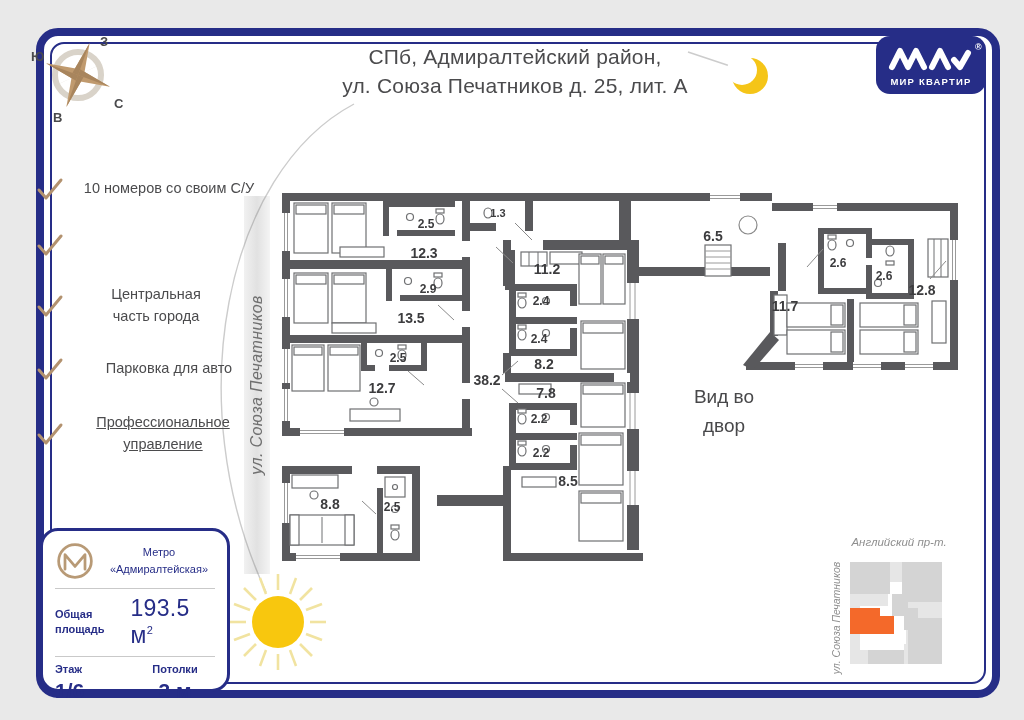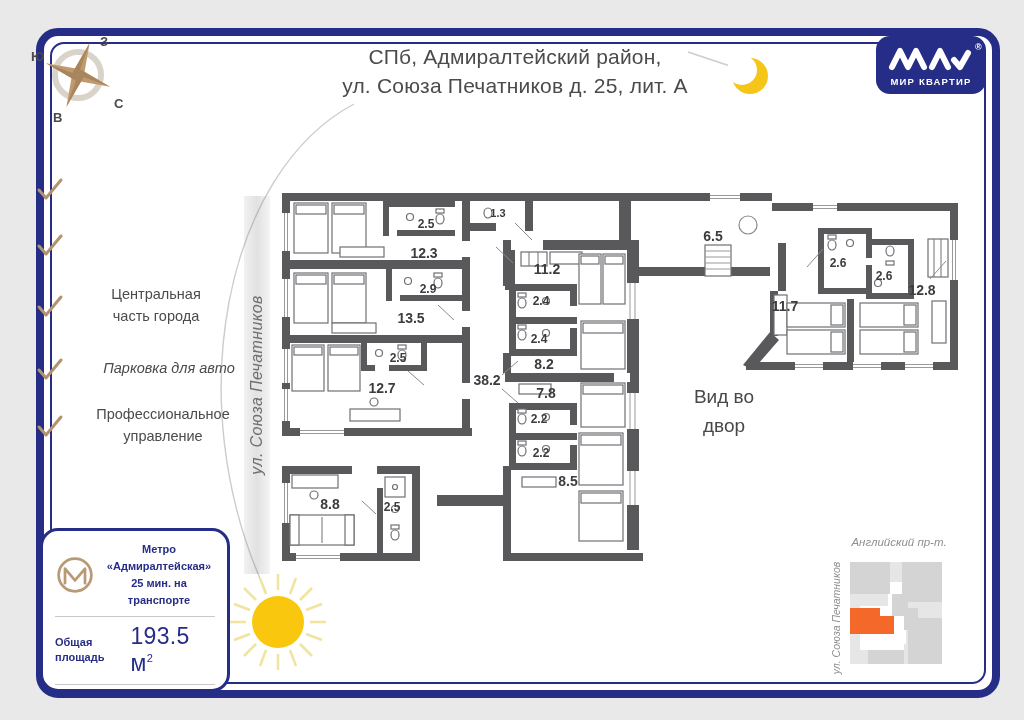--- a/index.html
+++ b/index.html
@@ -13,21 +13,21 @@
   .title{position:absolute;left:295px;top:42px;width:440px;text-align:center;color:var(--ink);font-size:21px;font-weight:500;line-height:1.4;letter-spacing:.2px;}
   .brand{position:absolute;left:876px;top:36px;width:110px;height:58px;background:var(--navy);border-radius:14px;}
   .brand svg{position:absolute;left:0;top:0;}
   .brand .brand-text{position:absolute;left:0;right:0;bottom:7px;text-align:center;color:#fff;font-size:9.5px;font-weight:bold;letter-spacing:1.2px;}
   .features{position:absolute;left:34px;top:176px;width:236px;}
   .feature{position:absolute;left:0;width:236px;display:flex;align-items:center;}
   .feature .txt{flex:1;text-align:center;color:var(--ink);font-size:14.5px;line-height:1.5;}
   .check{flex:0 0 34px;}
   .infocard{position:absolute;left:40px;top:528px;width:190px;height:164px;background:#fff;border:3px solid var(--navy);border-radius:18px;box-sizing:border-box;padding:10px 12px 8px 12px;color:var(--navy);}
   .infocard .row1{display:flex;align-items:center;gap:8px;}
-  .infocard .metro-txt{font-size:11px;font-weight:bold;line-height:1.55;text-align:center;flex:1;}
+  .infocard .metro-txt{font-size:11px;font-weight:normal;line-height:1.55;text-align:center;flex:1;}
   .infocard hr{border:none;border-top:1px solid #c9c9c9;margin:7px 0 6px 0;}
   .infocard .area-row{display:flex;align-items:center;gap:20px;}
   .infocard .area-label{font-size:11px;font-weight:bold;width:58px;line-height:1.35;}
   .infocard .area-value{font-size:23px;font-weight:normal;letter-spacing:.3px;}
   .infocard sup{font-size:11px;}
   .infocard .grid2{display:flex;}
   .infocard .cell{flex:1;}
   .infocard .cell .lbl{font-size:11px;font-weight:bold;margin-bottom:4px;}
   .infocard .cell .val{font-size:21px;font-weight:bold;}
   .street-band{position:absolute;left:244px;top:196px;width:26px;height:378px;background:linear-gradient(to right,rgba(120,120,120,.10),rgba(120,120,120,.22),rgba(120,120,120,.08));display:flex;align-items:center;justify-content:center;}
@@ -122,63 +122,73 @@
     <text x="99" y="14" fill="#ffffff" font-size="9" font-weight="bold" font-family="Liberation Sans, sans-serif">®</text>
   </svg>
   <div class="brand-text">МИР КВАРТИР</div>
 </div>
 
 <div class="features">
   <div class="feature" style="top:0px;">
     <svg class="check" width="30" height="26">
         <polyline points="5,14 12,22 27,4" fill="none" stroke="#b3926f" stroke-width="3" stroke-linecap="round" stroke-linejoin="round"></polyline>
       </svg>
+    <div class="txt">10 номеров со своим С/У</div>
   </div>
   <div class="feature" style="top:56px;">
     <svg class="check" width="30" height="26">
         <polyline points="5,14 12,22 27,4" fill="none" stroke="#b3926f" stroke-width="3" stroke-linecap="round" stroke-linejoin="round"></polyline>
       </svg>
   </div>
   <div class="feature" style="top:108px;width:210px;">
     <svg class="check" width="30" height="26">
         <polyline points="5,14 12,22 27,4" fill="none" stroke="#b3926f" stroke-width="3" stroke-linecap="round" stroke-linejoin="round"></polyline>
       </svg>
     <div class="txt" style="max-width:130px;margin:0 auto;">Центральная часть города</div>
   </div>
-  <div class="feature" style="top:180px;font-style:italic;">
+  <div class="feature" style="top:180px;">
     <svg class="check" width="30" height="26">
         <polyline points="5,14 12,22 27,4" fill="none" stroke="#b3926f" stroke-width="3" stroke-linecap="round" stroke-linejoin="round"></polyline>
       </svg>
     <div class="txt">Парковка для авто</div>
   </div>
   <div class="feature" style="top:228px;width:224px;">
     <svg class="check" width="30" height="26">
         <polyline points="5,14 12,22 27,4" fill="none" stroke="#b3926f" stroke-width="3" stroke-linecap="round" stroke-linejoin="round"></polyline>
       </svg>
-    <div class="txt" style="max-width:160px;margin:0 auto;">Профессиональное управление</div>
+    <div class="txt" style="max-width:160px;margin:8px auto;text-decoration:underline;">Профессиональное управление</div>
   </div>
 </div>
 
 <div class="infocard">
   <div class="row1">
     <svg width="40" height="40" viewBox="0 0 44 44">
       <circle cx="22" cy="22" r="18" fill="none" stroke="#b89a76" stroke-width="3"></circle>
       <path d="M 11 31 L 11 15 L 22 28 L 33 15 L 33 31" fill="none" stroke="#b89a76" stroke-width="3" stroke-linecap="round" stroke-linejoin="round"></path>
     </svg>
     <div class="metro-txt">
       <div>Метро «Адмиралтейская»</div>
-      <div>25 мин. на транспорте</div>
     </div>
   </div>
   <hr>
   <div class="area-row">
     <div class="area-label">Общая площадь</div>
     <div class="area-value"><span>193.5 м</span><sup>2</sup></div>
   </div>
   <hr>
+  <div class="grid2">
+    <div class="cell">
+      <div class="lbl">Этаж</div>
+      <div class="val">1/6</div>
+    </div>
+    <div class="cell" style="text-align:center;">
+      <div class="lbl">Потолки</div>
+      <div class="val">3 м</div>
+    </div>
+  </div>
 </div>
 
 <div class="street-band">
   <div class="txt">ул. Союза Печатников</div>
 </div>
 
 <svg id="plan-svg" width="690" height="390" style="position:absolute;left:282px;top:183px;" viewBox="0 0 690 390">
 
   <g class="w">
 

